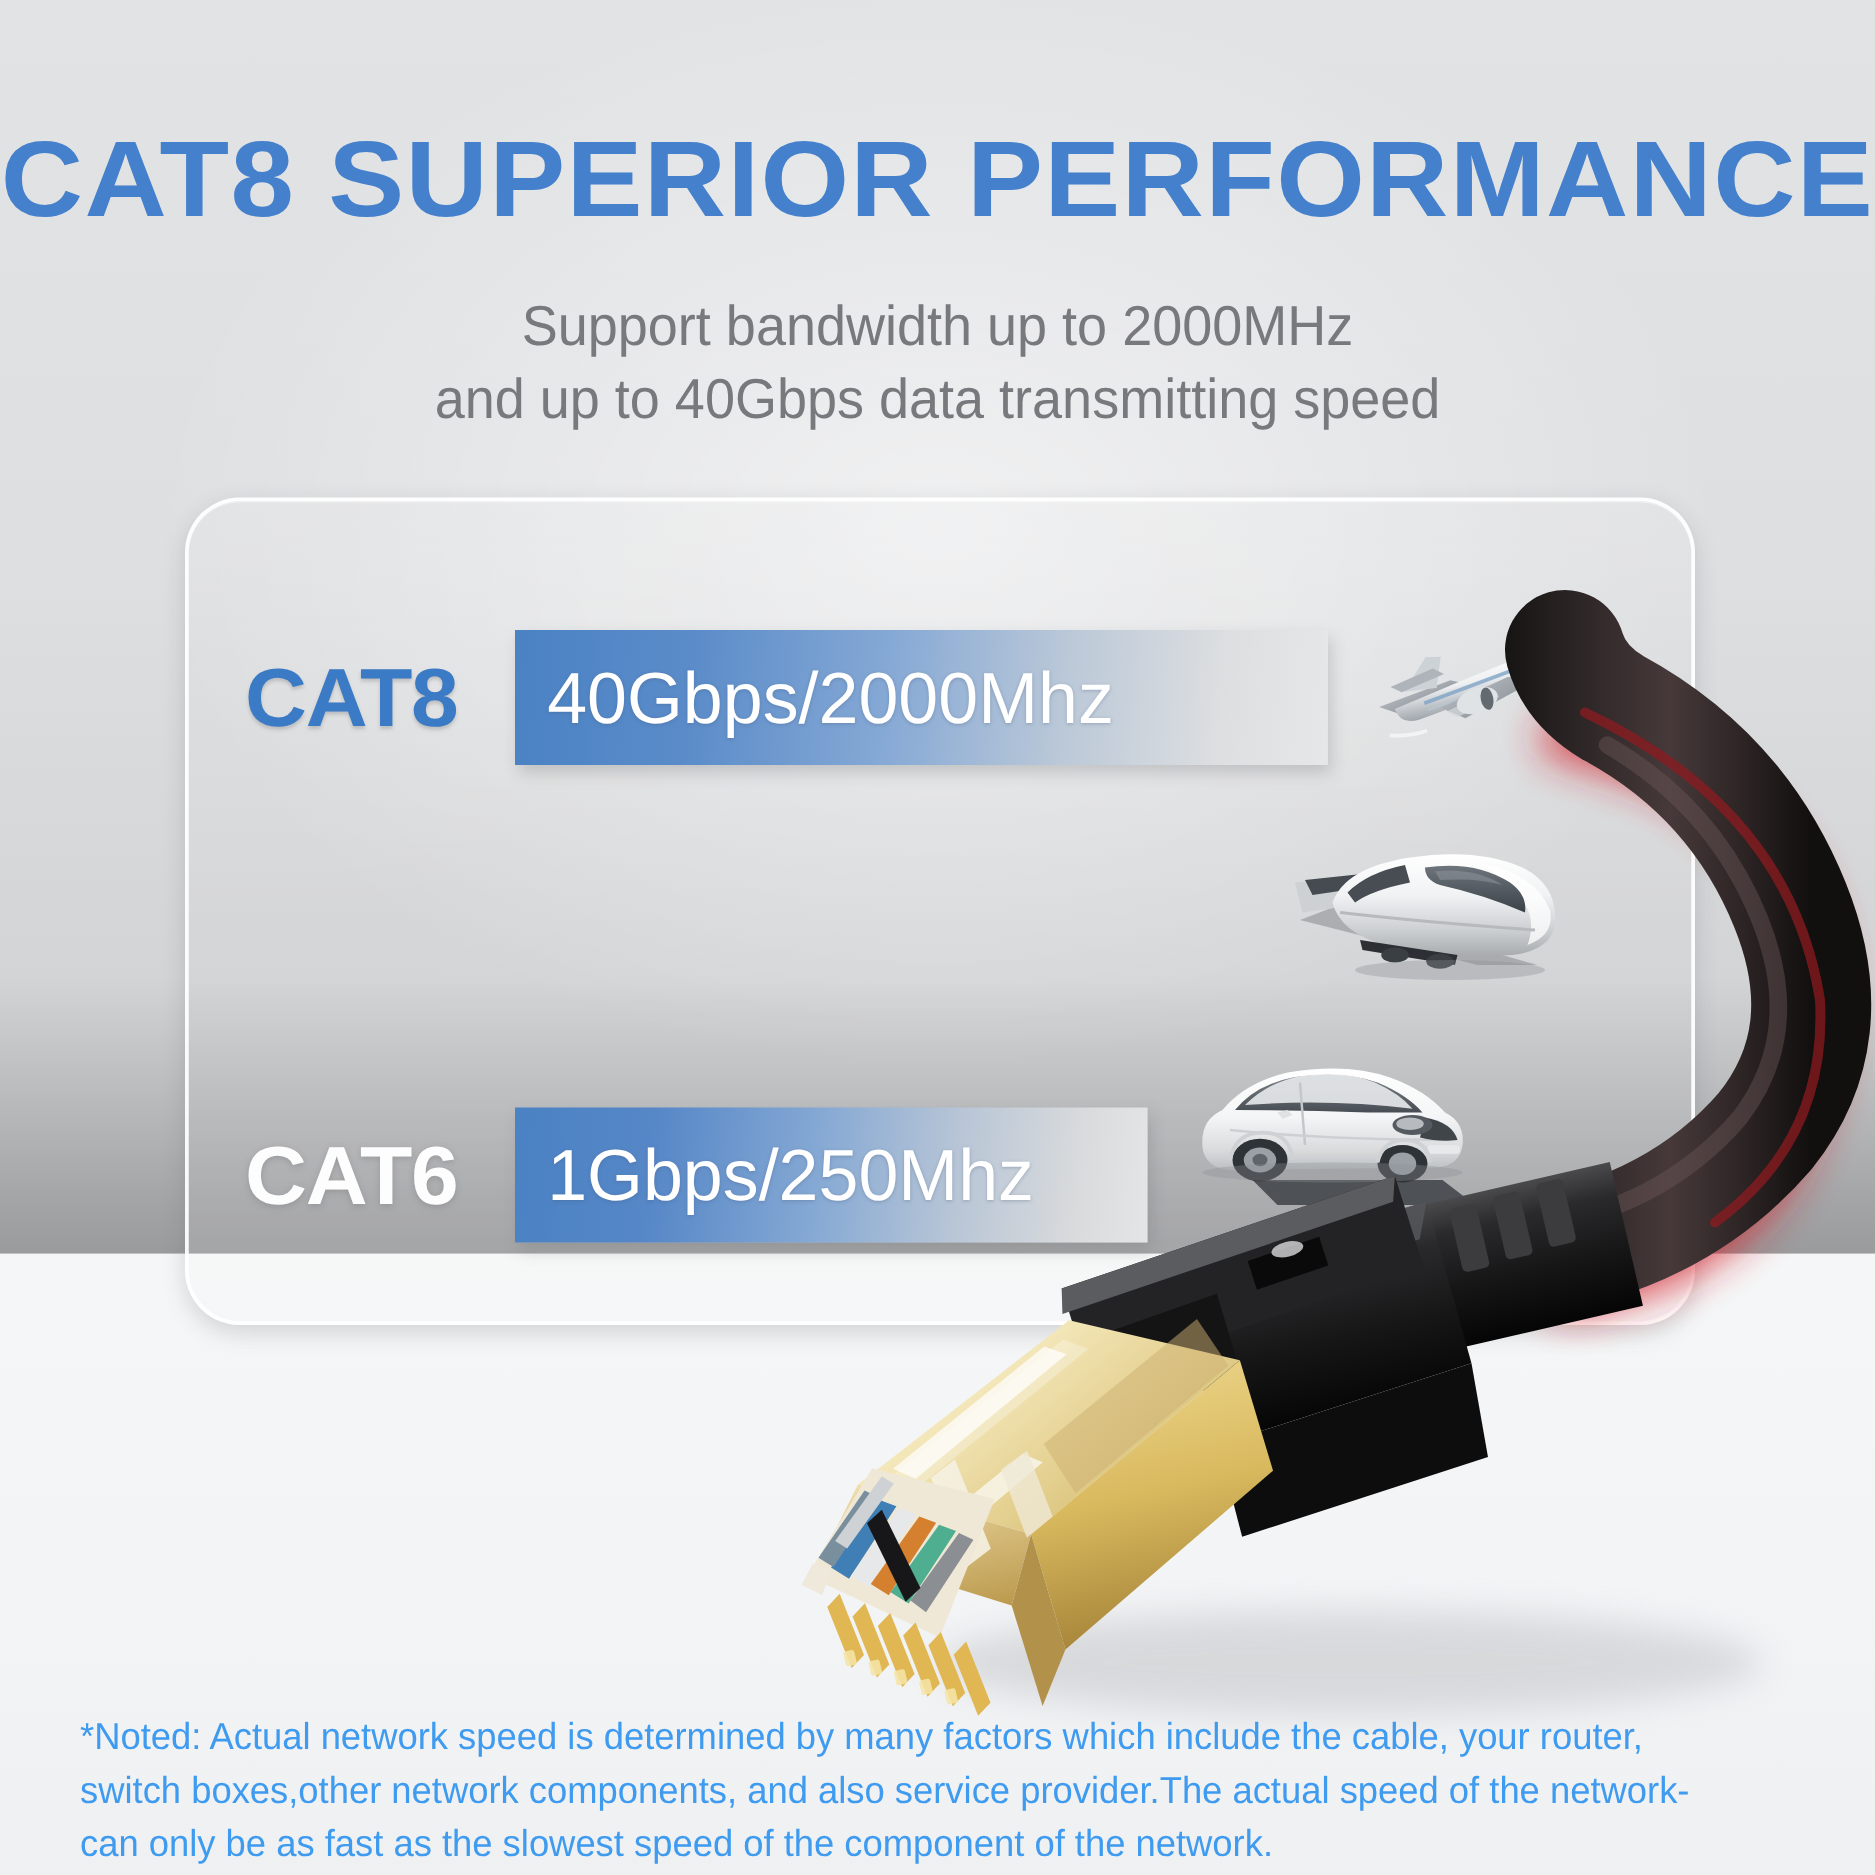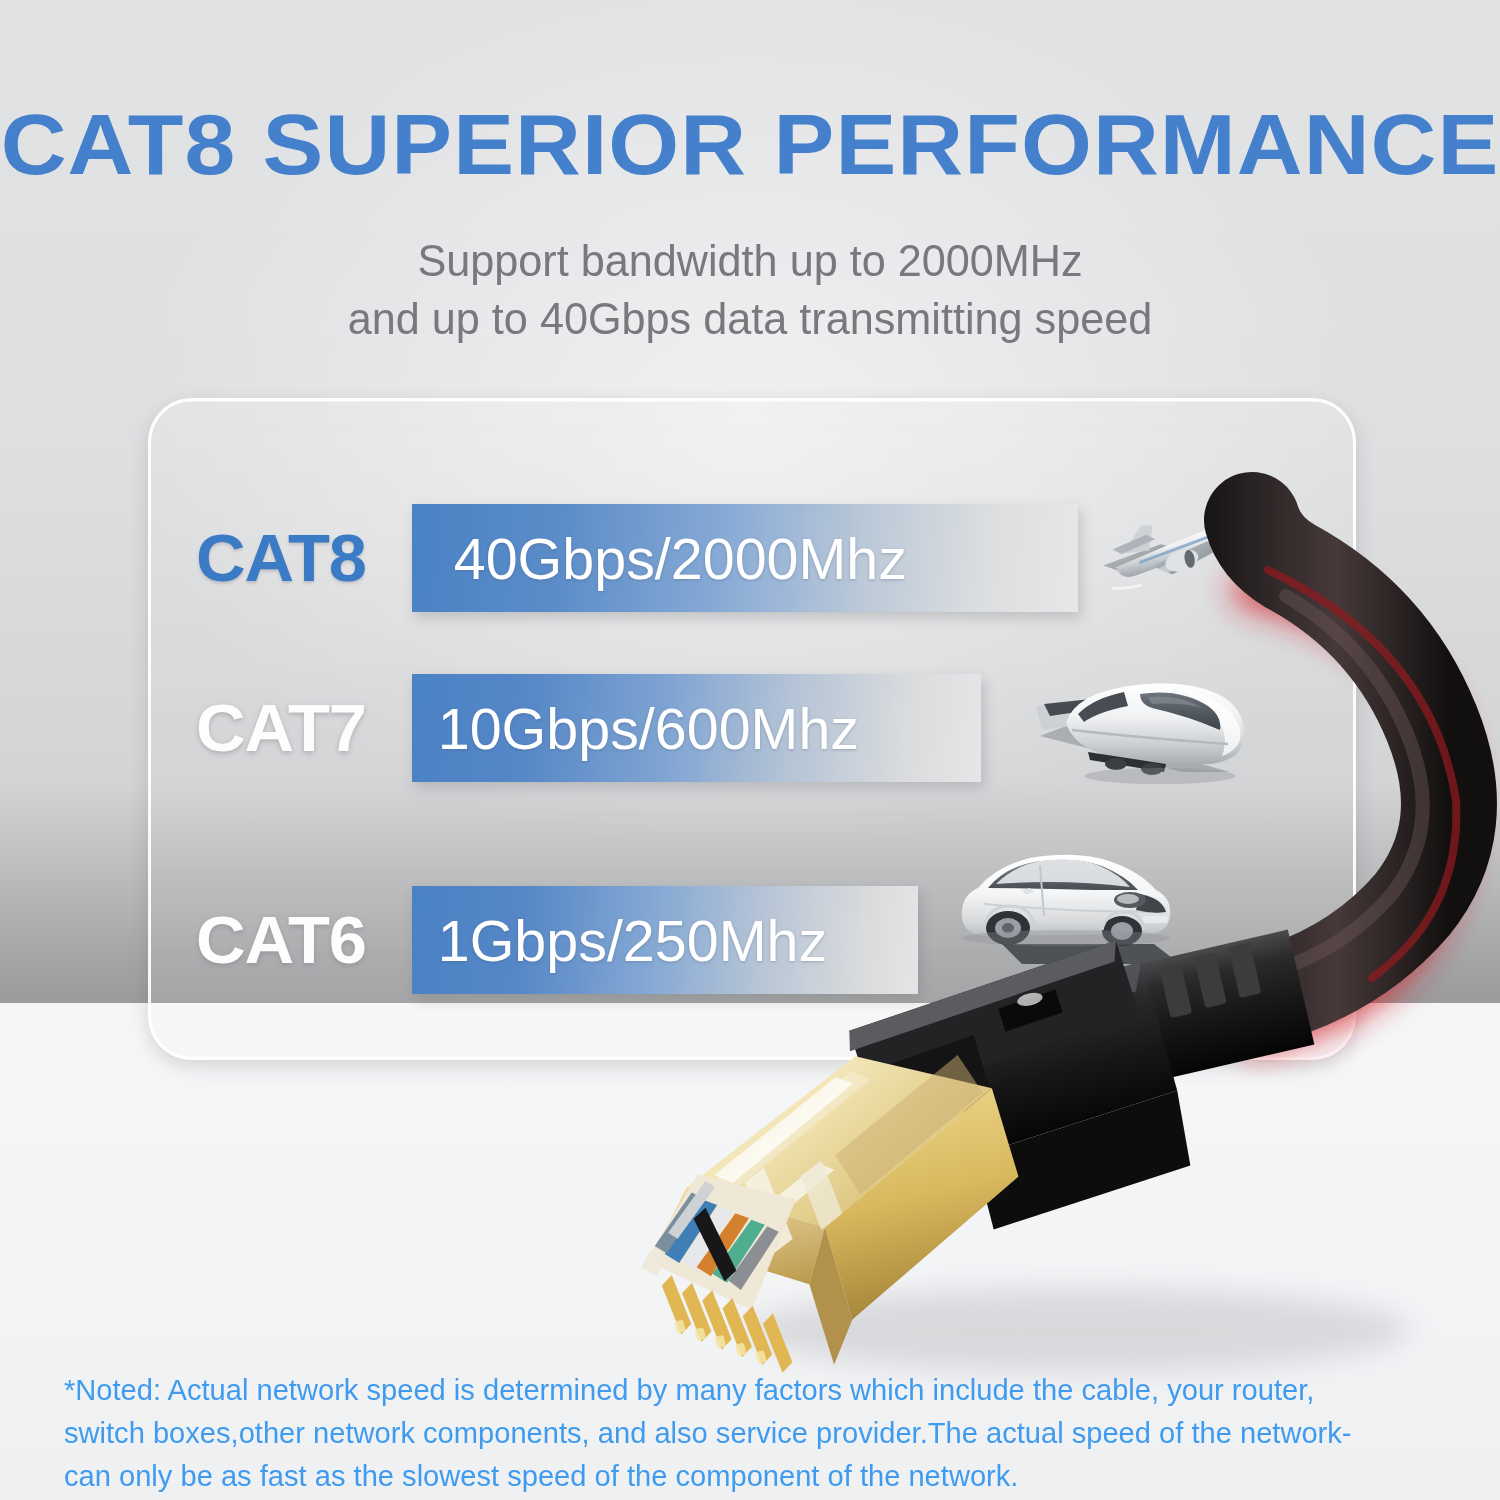--- a/index.html
+++ b/index.html
@@ -99,32 +99,25 @@
   <div class="subtitle">
     <div>Support bandwidth up to 2000MHz</div>
     <div>and up to 40Gbps data transmitting speed</div>
   </div>
 
   <div class="card"></div>
 
   <div class="row" style="left:196px;top:498px;width:900px;">
     <div class="cat-label blue">CAT8</div>
     <div class="speed-bar" style="left:216px;width:650px;
-         background:linear-gradient(95deg,#4a82c4 0%,#5b8cc9 22%,#86a9d5 46%,#bcc9d8 68%,#dcdee0 86%,#e6e7e8 100%);padding-left:16px;">
+         background:linear-gradient(95deg,#4a82c4 0%,#5b8cc9 22%,#86a9d5 46%,#bcc9d8 68%,#dcdee0 86%,#e6e7e8 100%);">
       <span class="txt">40Gbps/2000Mhz</span>
     </div>
   </div>
 
-  <div class="row" style="left:196px;top:668px;width:900px;">
-    <div class="cat-label white">CAT7</div>
-    <div class="speed-bar" style="left:216px;width:569px;
-         background:linear-gradient(95deg,#4a82c4 0%,#5687c7 20%,#7ea3d2 44%,#b4c3d6 66%,#d9dbdd 86%,#e5e6e7 100%);">
-      <span class="txt">10Gbps/600Mhz</span>
-    </div>
-  </div>
 
   <div class="row" style="left:196px;top:880px;width:900px;">
     <div class="cat-label white">CAT6</div>
     <div class="speed-bar" style="left:216px;width:506px;
          background:linear-gradient(95deg,#4a82c4 0%,#5687c7 22%,#86a9d4 48%,#b9c6d6 70%,#d8dadc 88%,#e4e5e6 100%);">
       <span class="txt">1Gbps/250Mhz</span>
     </div>
   </div>
 
   <div class="vehicle" style="left:1058px;top:492px;width:230px;height:120px;">

